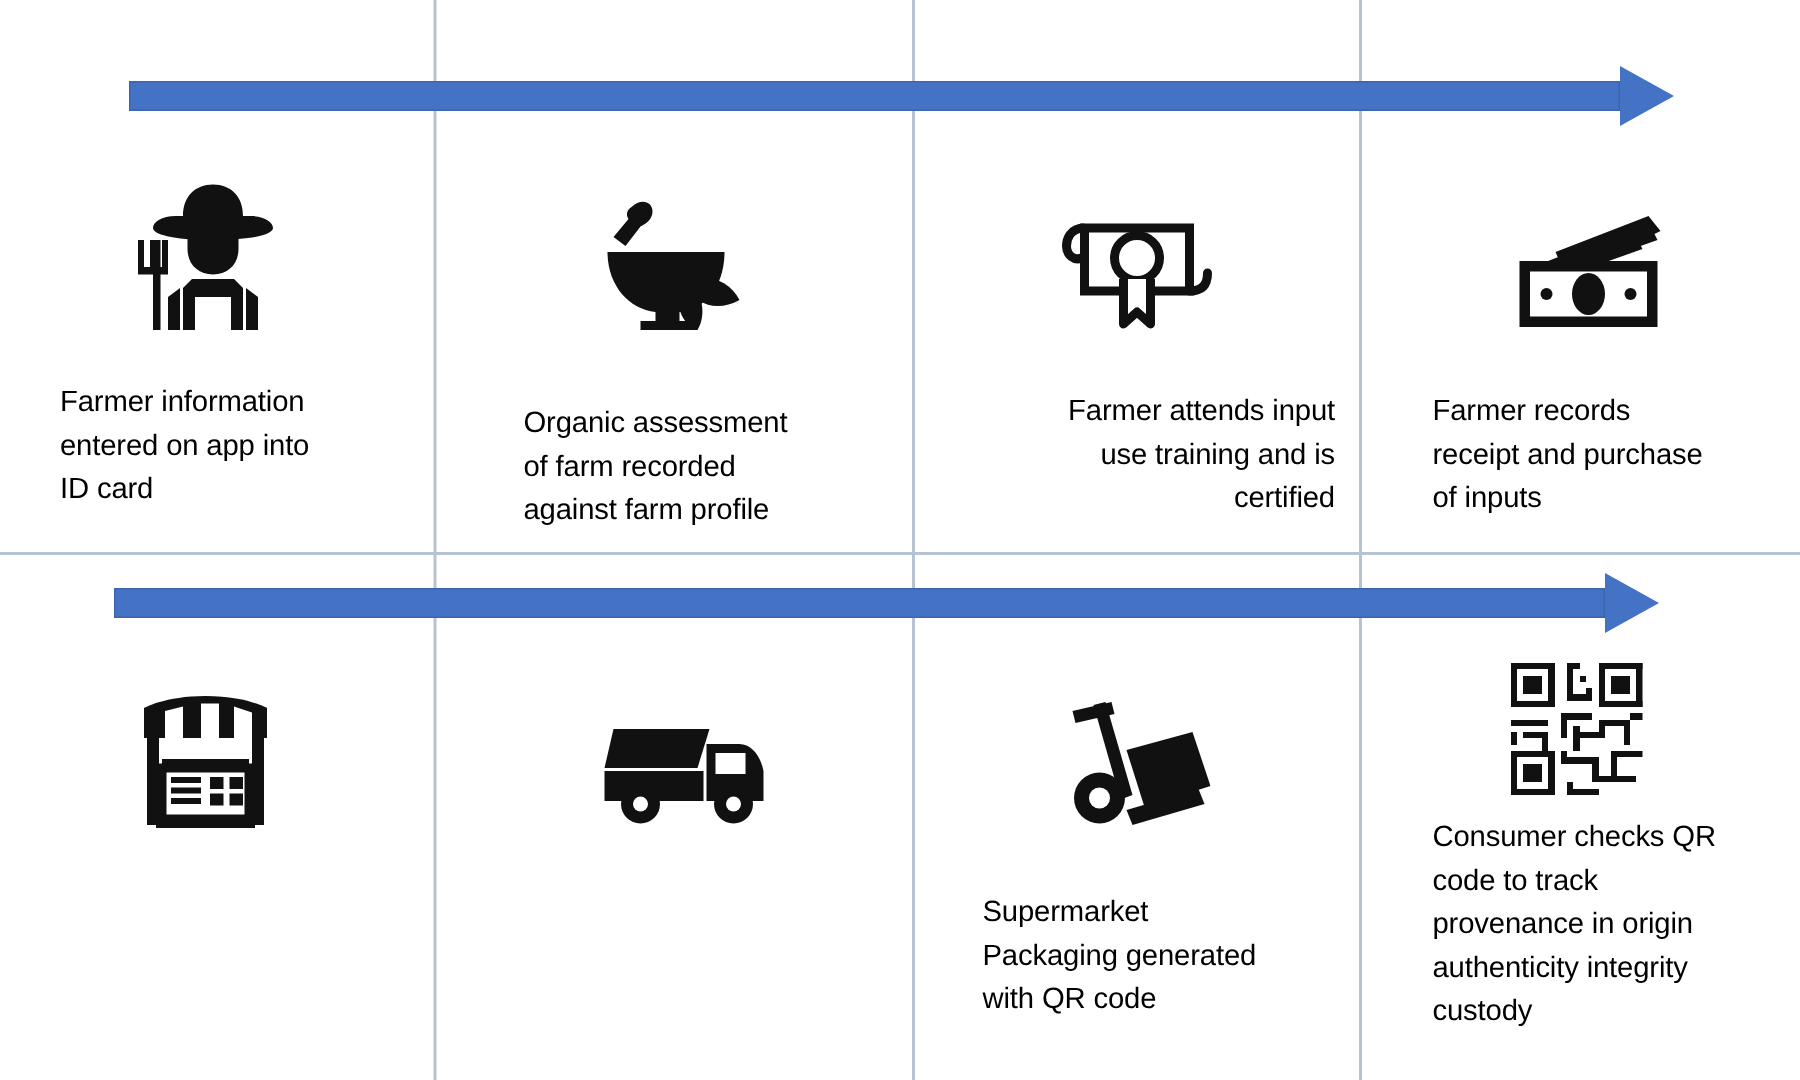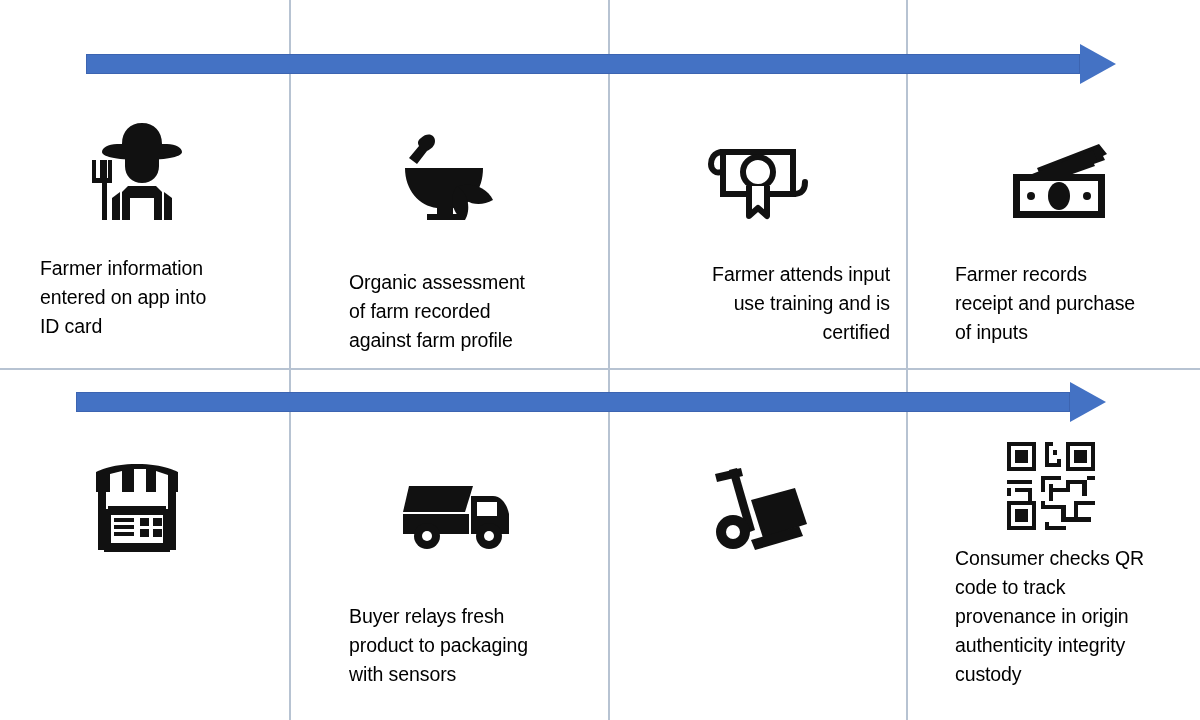--- a/index.html
+++ b/index.html
@@ -238,41 +238,41 @@
 
           <path d="M70 18 L92 18 C100 18 106 26 108 36 L108 56 L70 56 Z"></path>
           <rect x="76" y="24" width="20" height="14" fill="#ffffff"></rect>
 
           <circle cx="26" cy="58" r="13"></circle>
           <circle cx="26" cy="58" r="5" fill="#ffffff"></circle>
           <circle cx="88" cy="58" r="13"></circle>
           <circle cx="88" cy="58" r="5" fill="#ffffff"></circle>
         </svg>
       </div>
-      <div class="caption" style="margin-top:50px;">Buyer relays fresh
-product to packaging
-with sensors</div>
     </div>
 
     <div class="cell" style="left:655px;width:235px;">
       <div class="icon-box left-align">
         <svg width="100" height="92" viewBox="0 0 100 92" fill="#111111" aria-hidden="true">
 
           <path d="M8 14 L34 8 L36 16 L10 22 Z"></path>
 
           <path d="M22 10 L30 8 L48 70 L40 73 Z"></path>
 
           <path d="M44 40 L88 28 L100 64 L56 78 Z"></path>
 
           <path d="M44 80 L92 66 L96 76 L48 90 Z"></path>
 
           <circle cx="26" cy="72" r="17"></circle>
           <circle cx="26" cy="72" r="7" fill="#ffffff"></circle>
         </svg>
       </div>
+      <div class="caption" style="margin-top:42px;">Supermarket
+Packaging generated
+with QR code</div>
     </div>
 
     <div class="cell" style="left:955px;width:238px;">
       <div class="icon-box left-align" style="height:92px;align-items:flex-start;">
         <svg width="88" height="88" viewBox="0 0 21 21" shape-rendering="crispEdges" aria-hidden="true">
           <rect width="21" height="21" fill="#ffffff"></rect>
           <g fill="#111111">
 
             <rect x="0" y="0" width="7" height="1"></rect>
               <rect x="0" y="6" width="7" height="1"></rect>

